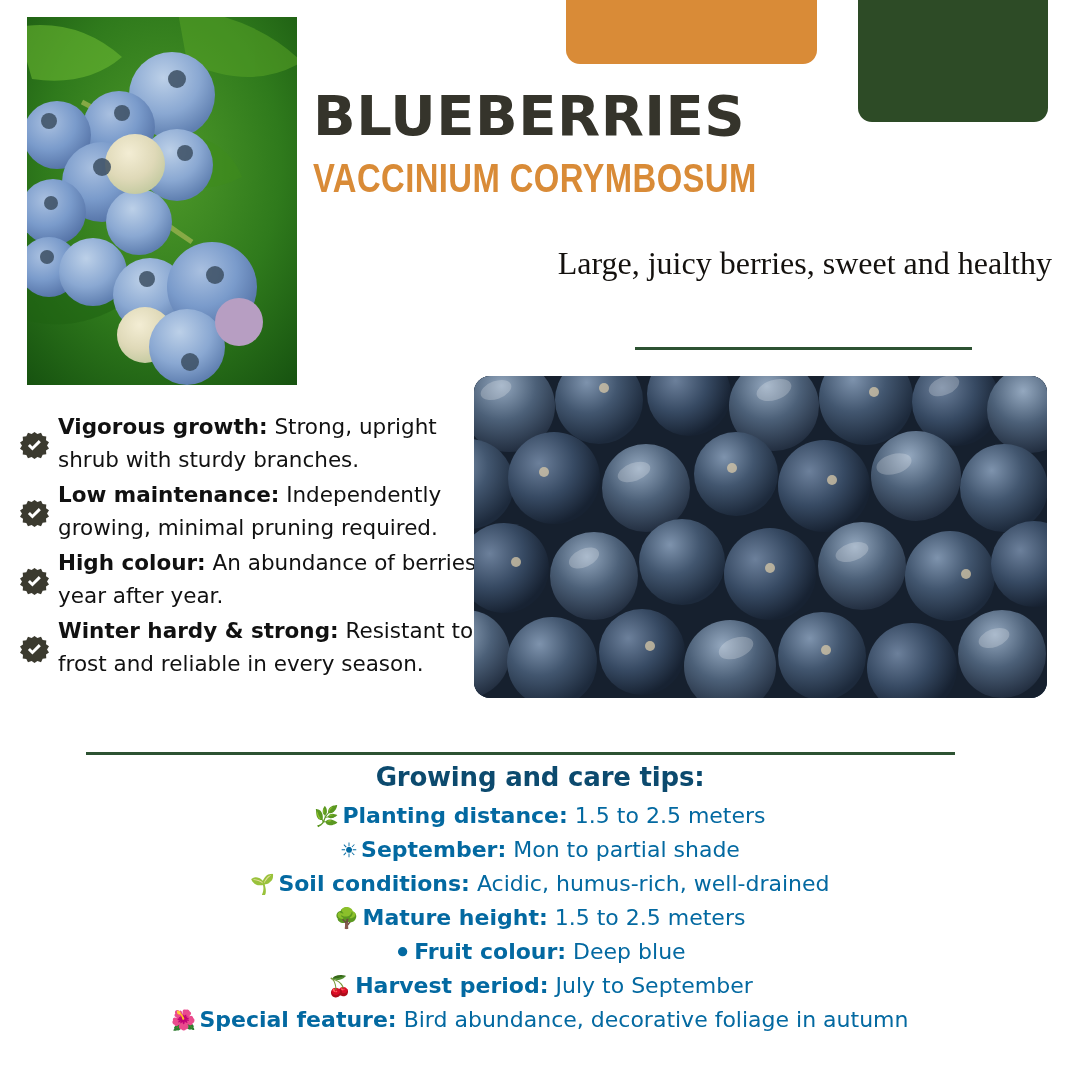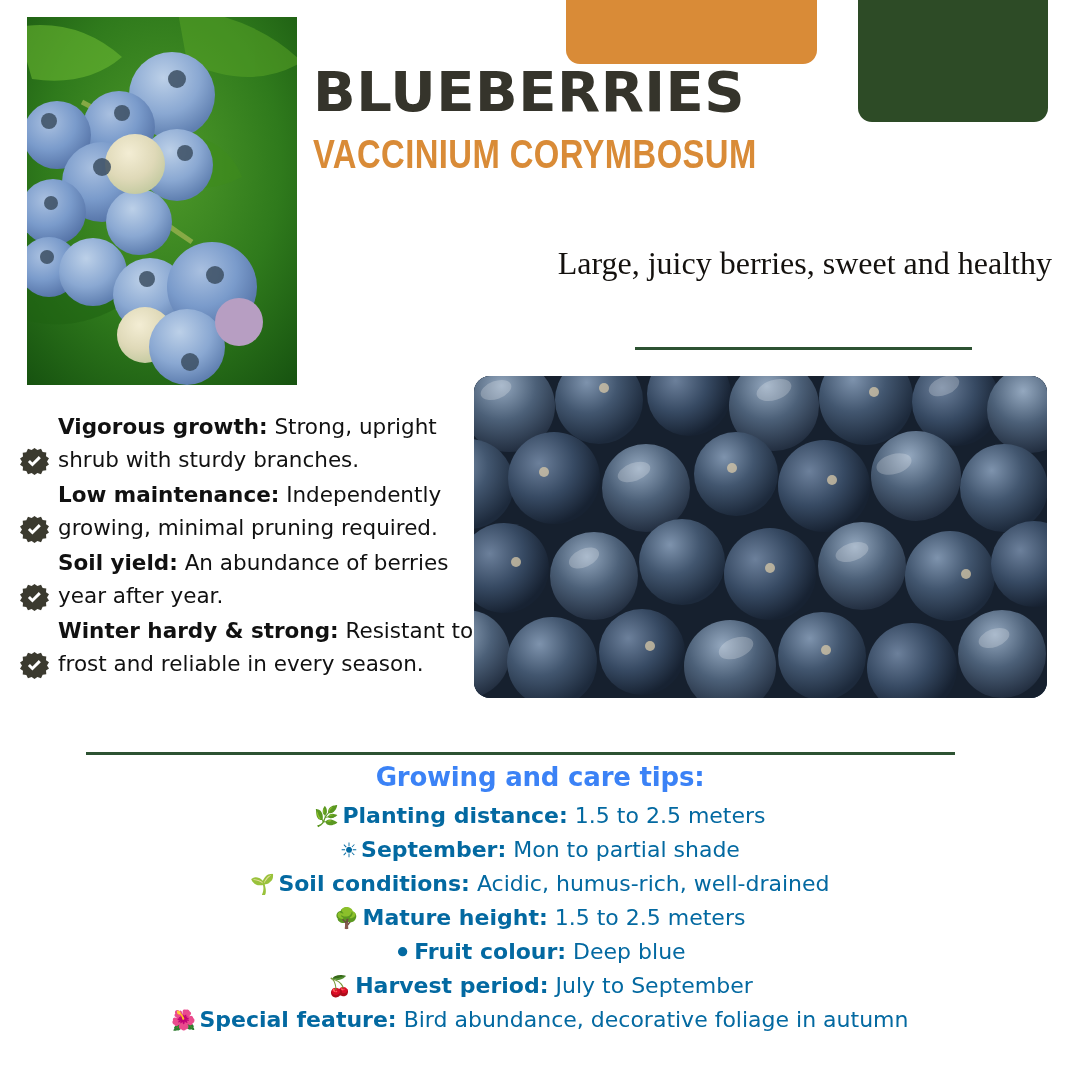--- a/index.html
+++ b/index.html
@@ -45,21 +45,21 @@
     height: 368px;
     overflow: hidden;
     background: #2e6b1d;
   }
   .hero-photo svg { display: block; width: 100%; height: 100%; }
 
   
   .title-block {
     position: absolute;
     left: 313px;
-    top: 64px;
+    top: 88px;
     width: 740px;
   }
   .main-title {
     font-family: "DejaVu Sans", sans-serif;
     font-weight: 700;
     font-size: 56px;
     letter-spacing: 0.5px;
     color: #35342b;
     line-height: 1;
     margin: 0;
@@ -98,21 +98,21 @@
 
   
   .features {
     position: absolute;
     left: 20px;
     top: 411px;
     width: 460px;
   }
   .feature-row {
     display: flex;
-    align-items: flex-end;
+    align-items: center;
     margin-bottom: 3px;
   }
   .badge-check {
     flex: 0 0 auto;
     width: 29px;
     height: 29px;
     margin-top: 4px;
     margin-right: 9px;
   }
   .badge-check svg { display: block; width: 100%; height: 100%; }
@@ -148,21 +148,21 @@
   }
   .tips-heading {
     position: absolute;
     left: 0;
     top: 762px;
     width: 1080px;
     text-align: center;
     font-family: "DejaVu Sans", sans-serif;
     font-weight: 700;
     font-size: 26px;
-    color: #3b82f6;
+    color: #0c4a6e;
     letter-spacing: -0.2px;
   }
   .tips-list {
     position: absolute;
     left: 0;
     top: 799px;
     width: 1080px;
   }
   .tip-row {
     text-align: center;
@@ -279,21 +279,21 @@
     </span>
     <span class="feature-text"><b>Low maintenance:</b><span> Independently growing, minimal pruning required.</span></span>
   </div>
   <div class="feature-row">
     <span class="badge-check">
       <svg viewBox="0 0 32 32" aria-hidden="true">
           <path fill="#3b3a2f" d="M16 1l3.2 2.4L23.2 2l1.8 3.6 4 .6-.3 4 3.3 2.3-2.2 3.4 2.2 3.4-3.3 2.3.3 4-4 .6L23.2 30l-4-1.4L16 31l-3.2-2.4L8.8 30 7 26.4l-4-.6.3-4L0 19.5l2.2-3.4L0 12.7l3.3-2.3-.3-4 4-.6L8.8 2l4 1.4z"></path>
           <path fill="#ffffff" d="M13.7 21.6l-5-5 2.3-2.3 2.7 2.7 7-7 2.3 2.3z"></path>
         </svg>
     </span>
-    <span class="feature-text"><b>Soil yield:</b><span> An abundance of berries year after year.</span></span>
+    <span class="feature-text"><b>High colour:</b><span> An abundance of berries year after year.</span></span>
   </div>
   <div class="feature-row">
     <span class="badge-check">
       <svg viewBox="0 0 32 32" aria-hidden="true">
           <path fill="#3b3a2f" d="M16 1l3.2 2.4L23.2 2l1.8 3.6 4 .6-.3 4 3.3 2.3-2.2 3.4 2.2 3.4-3.3 2.3.3 4-4 .6L23.2 30l-4-1.4L16 31l-3.2-2.4L8.8 30 7 26.4l-4-.6.3-4L0 19.5l2.2-3.4L0 12.7l3.3-2.3-.3-4 4-.6L8.8 2l4 1.4z"></path>
           <path fill="#ffffff" d="M13.7 21.6l-5-5 2.3-2.3 2.7 2.7 7-7 2.3 2.3z"></path>
         </svg>
     </span>
     <span class="feature-text"><b>Winter hardy &amp; strong:</b><span> Resistant to frost and reliable in every season.</span></span>
   </div>

